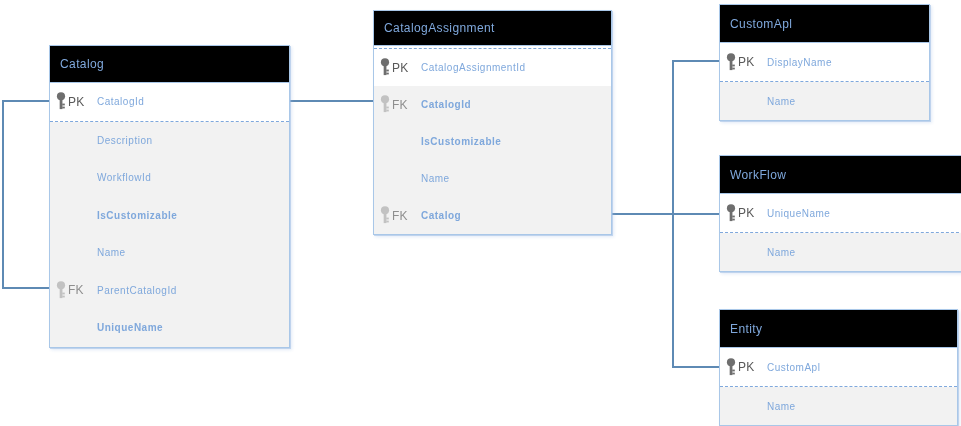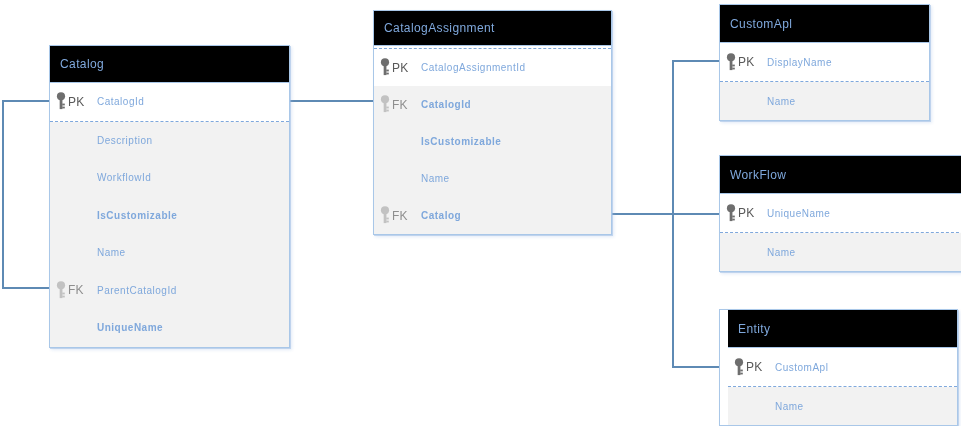--- a/index.html
+++ b/index.html
@@ -164,21 +164,21 @@
           </svg>
           <span class="keylabel">PK</span>
         </span>
         <span class="fieldlabel">UniqueName</span>
       </div>
       <div class="dash-sep"></div>
       <div class="row gray" style="height: 38px;">
         <span class="fieldlabel">Name</span>
       </div>
     </div>
-    <div class="entity" style="left: 719px; top: 309px; width: 239px; padding-left: 8px;">
+    <div class="entity" style="left: 719px; top: 309px; width: 239px;">
       <div class="entity-header" style="height: 38px;">Entity</div>
       <div class="row" style="height: 38px;">
         <span class="keycell pk">
           <svg width="12" height="19" viewBox="0 0 12 20" xmlns="http://www.w3.org/2000/svg">
             <circle cx="6" cy="4.6" r="4.3" fill="#6E6E6E"></circle>
             <rect x="4.6" y="7.5" width="2.9" height="10.5" fill="#6E6E6E"></rect>
             <rect x="7.3" y="12.2" width="2.7" height="1.9" fill="#6E6E6E"></rect>
             <rect x="7.3" y="15.4" width="2.7" height="1.9" fill="#6E6E6E"></rect>
           </svg>
           <span class="keylabel">PK</span>

